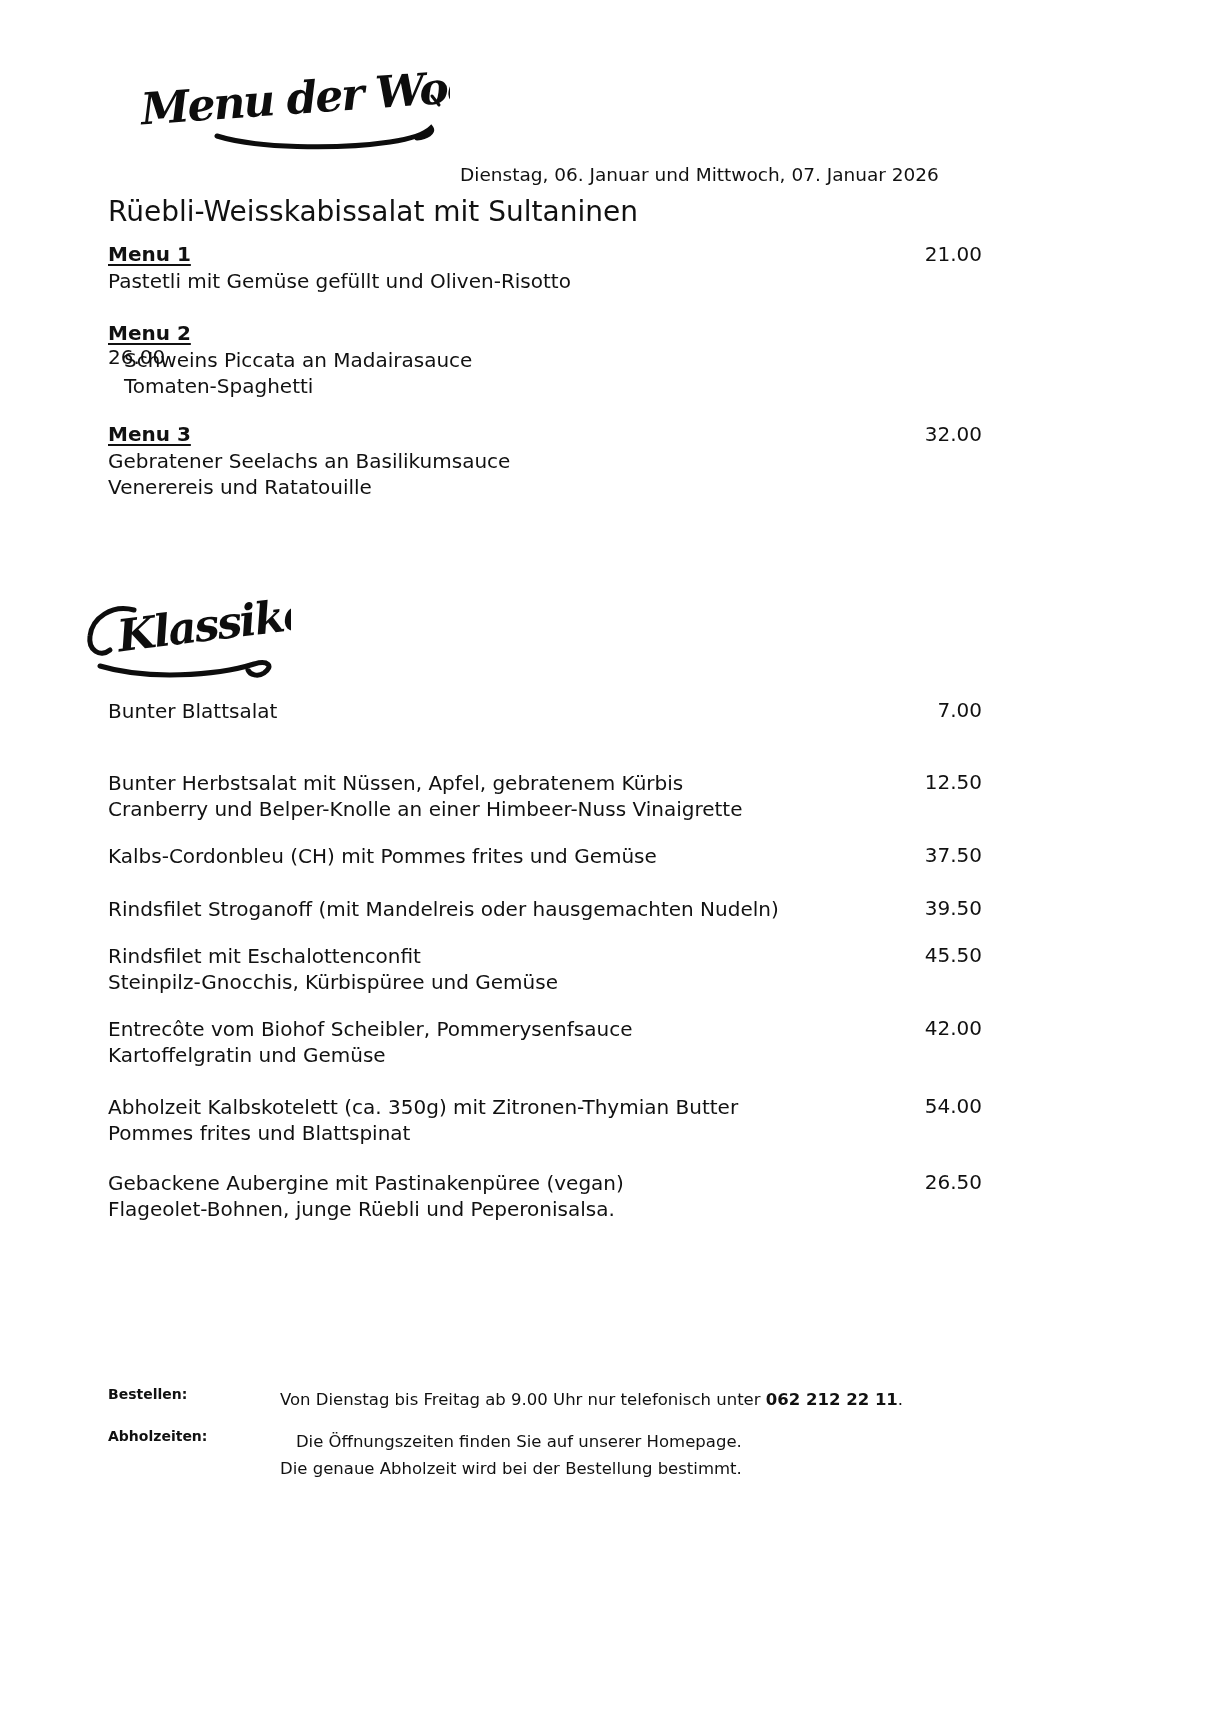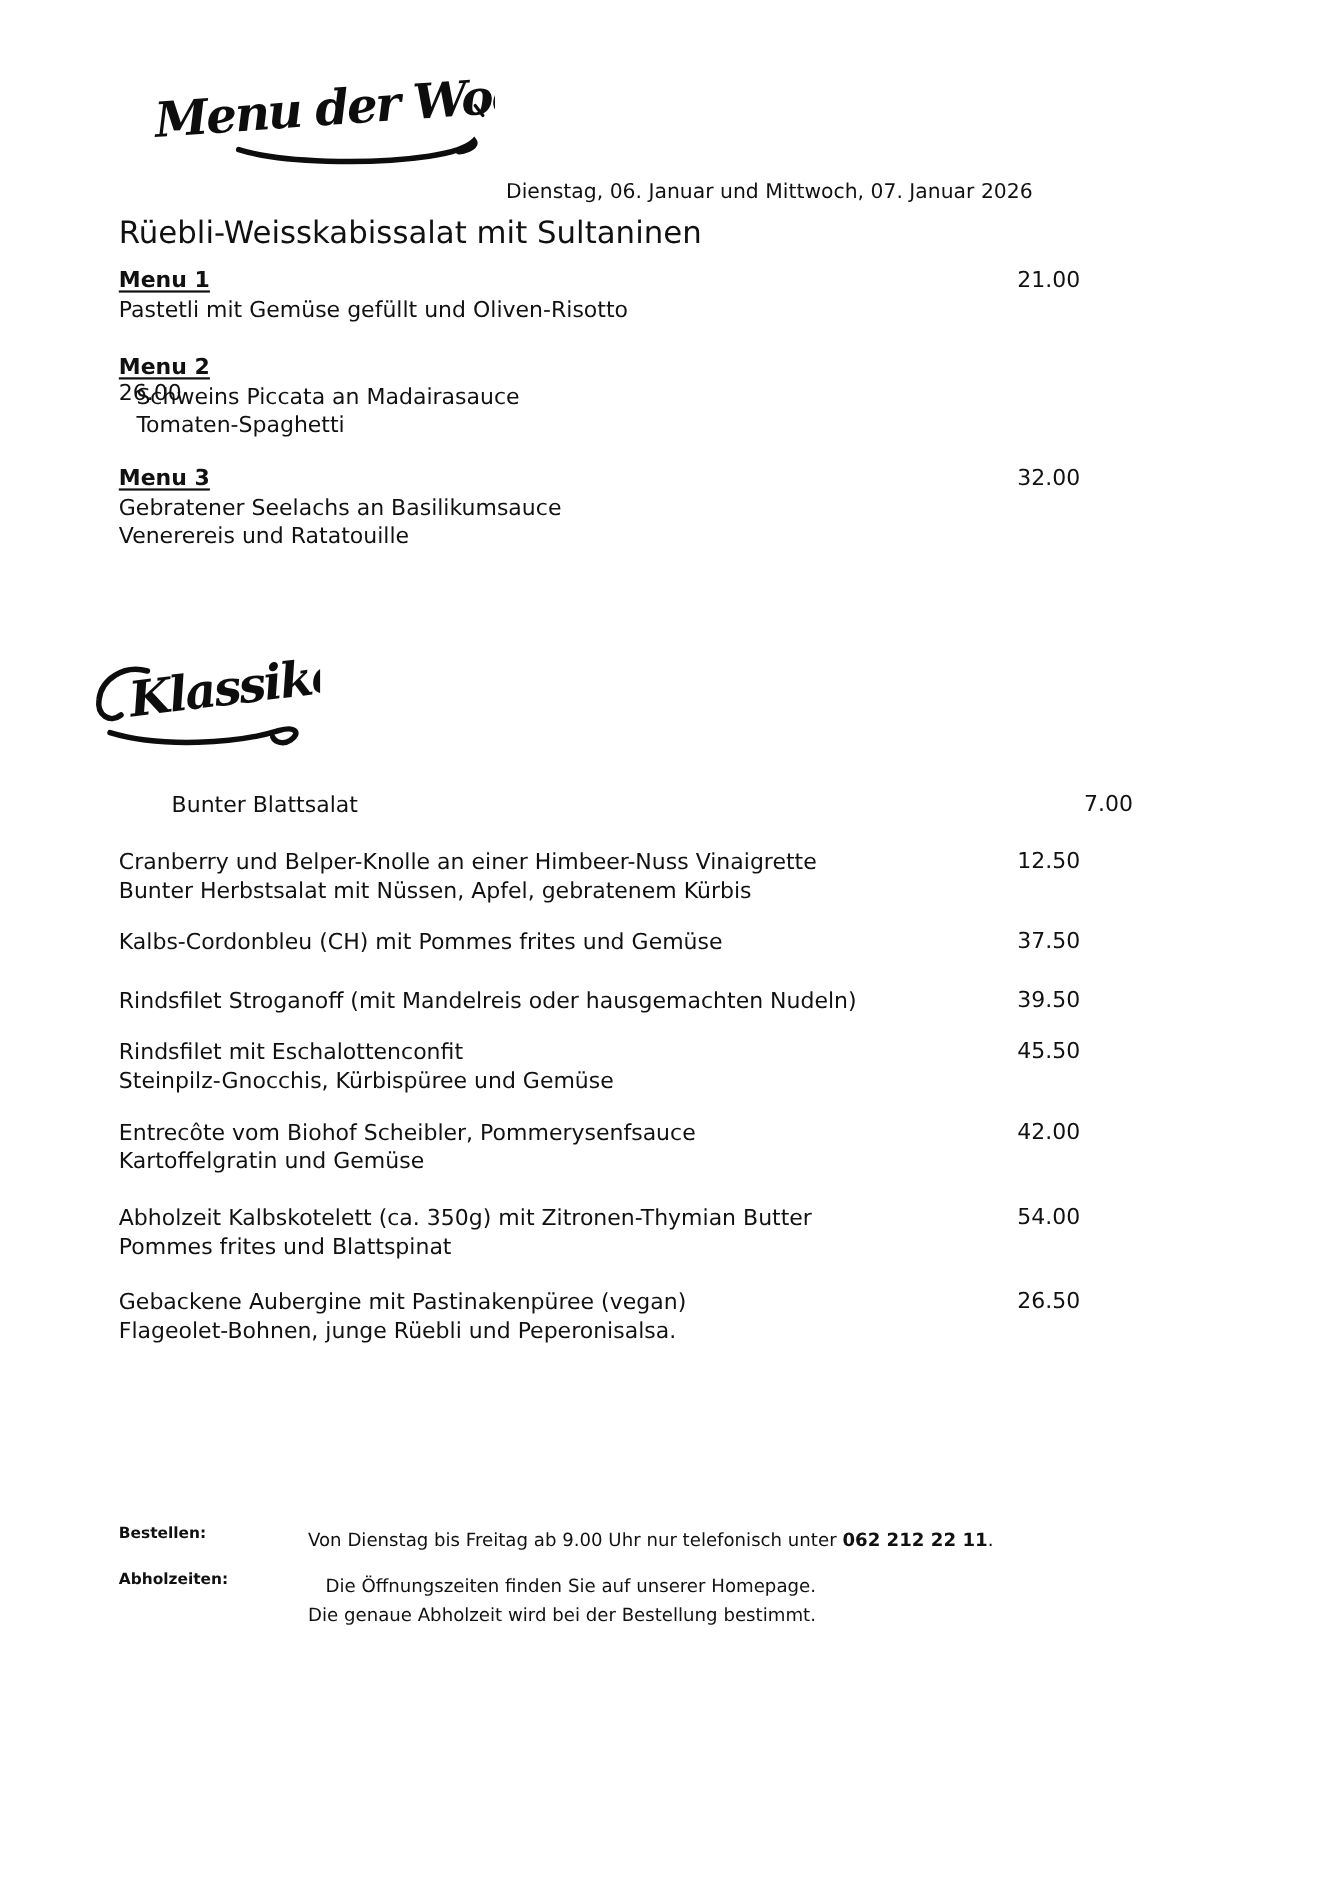--- a/index.html
+++ b/index.html
@@ -87,31 +87,31 @@
   </div>
 
   <div class="abs" style="left:76px; top:580px;">
     <svg width="215" height="105" viewBox="0 0 215 105">
       <path class="script-ink" stroke-width="5" d="M 58 30 C 36 24, 16 38, 14 56 C 12 70, 24 78, 34 70"></path>
       <text x="42" y="62" font-size="44" letter-spacing="-2" class="script-text" transform="rotate(-7 120 55)">Klassiker</text>
       <path class="script-ink" stroke-width="5" d="M 24 86 C 70 100, 140 96, 178 84 C 192 80, 198 86, 188 93 C 182 97, 174 95, 172 90"></path>
     </svg>
   </div>
 
-  <div class="abs menu-row" style="top:718px;margin-left:48px;">
+  <div class="abs menu-row" style="top:698px;">
     <div class="lines">
       <div>Bunter Blattsalat</div>
     </div>
     <span class="price">7.00</span>
   </div>
 
   <div class="abs menu-row" style="top:770px;">
     <div class="lines">
+      <div>Bunter Herbstsalat mit Nüssen, Apfel, gebratenem Kürbis</div>
       <div>Cranberry und Belper-Knolle an einer Himbeer-Nuss Vinaigrette</div>
-      <div>Bunter Herbstsalat mit Nüssen, Apfel, gebratenem Kürbis</div>
     </div>
     <span class="price">12.50</span>
   </div>
 
   <div class="abs menu-row" style="top:843px;">
     <div class="lines">
       <div>Kalbs-Cordonbleu (CH) mit Pommes frites und Gemüse</div>
     </div>
     <span class="price">37.50</span>
   </div>

